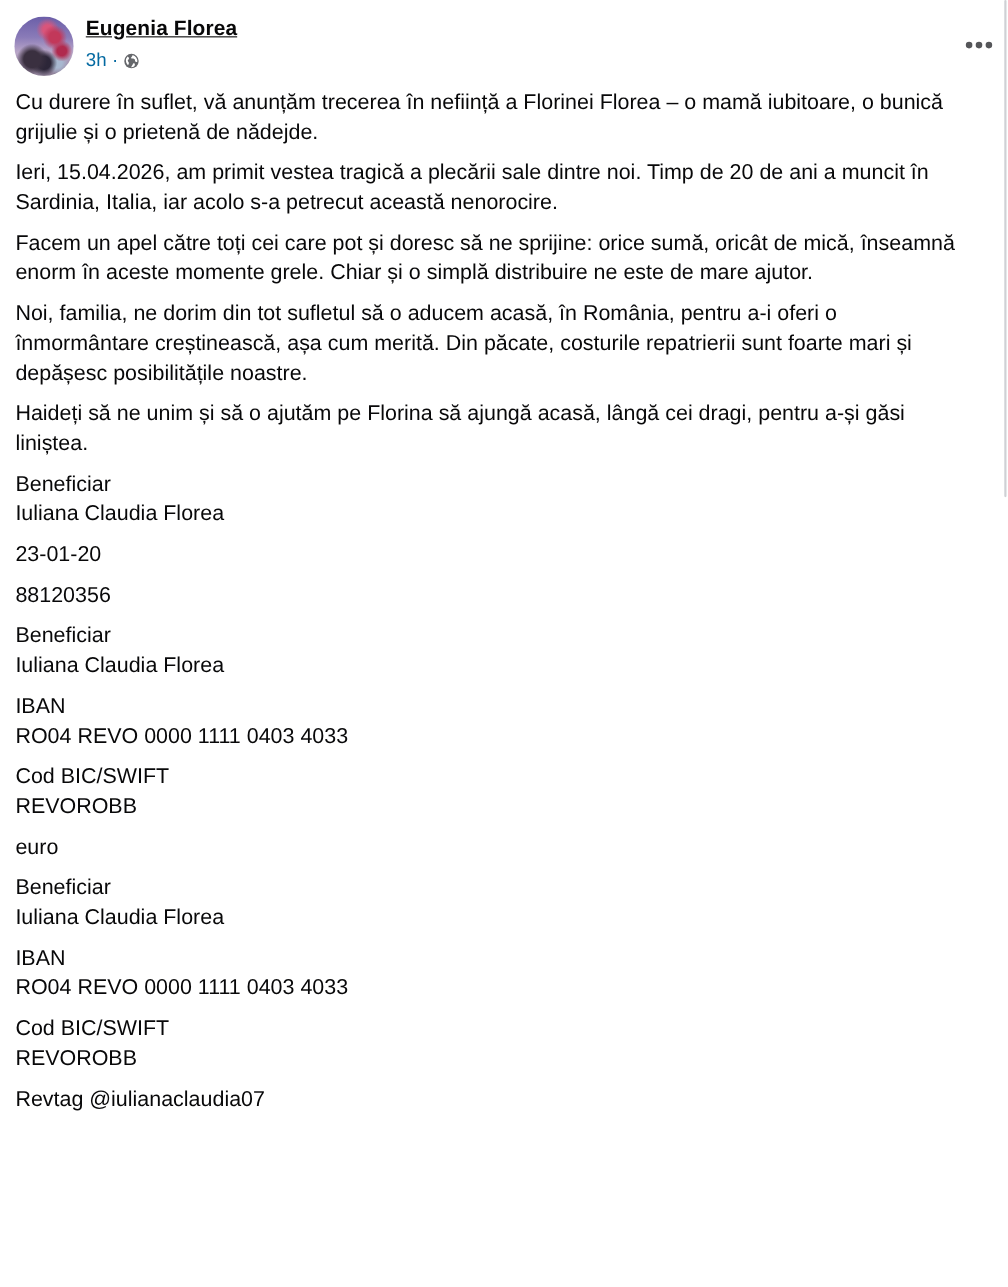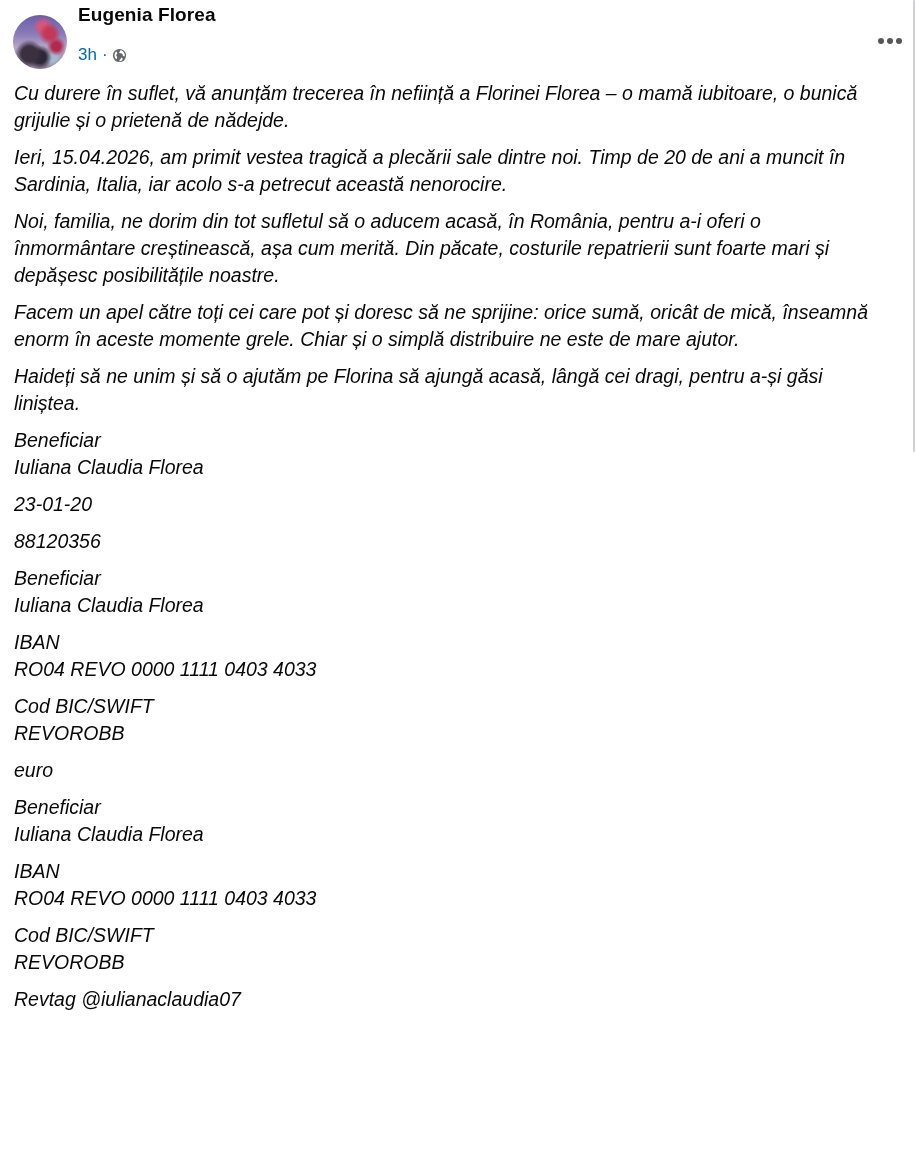--- a/index.html
+++ b/index.html
@@ -20,40 +20,41 @@
     background:
       radial-gradient(circle at 68% 35%, #c2385a 0 10%, transparent 22%),
       radial-gradient(circle at 56% 22%, #d9557b 0 8%, transparent 20%),
       radial-gradient(circle at 80% 58%, #b02a4e 0 8%, transparent 18%),
       radial-gradient(circle at 30% 72%, #3a3040 0 14%, transparent 26%),
       radial-gradient(circle at 50% 78%, #2c2638 0 12%, transparent 24%),
       radial-gradient(circle at 72% 78%, #a8b8d0 0 8%, transparent 18%),
       linear-gradient(180deg, #6a5ea8 0%, #8a7bb8 35%, #b9a6c8 60%, #8d7f96 100%);
   }
   .author {
-    position: absolute; left: 78px; top: 4px; font-size: 19px; font-weight: 700; color: #080809;
+    position: absolute; left: 78px; top: 16px; font-size: 19px; font-weight: 700; color: #080809;
     letter-spacing: 0.1px;
+    text-decoration: underline;
   }
   .meta {
     position: absolute; left: 78px; top: 45px; font-size: 17px; color: #0369a1;
     display: flex; align-items: center;
   }
   .meta .dot { margin: 0 4px 0 5px; }
   .globe { width: 15px; height: 15px; margin-top: 1px; }
   .more {
     position: absolute; left: 878px; top: 36px; width: 24px; height: 10px;
     display: flex; gap: 3px; align-items: center; cursor: pointer;
   }
   .more span { width: 6px; height: 6px; border-radius: 50%; background: #555659; display: block; }
 
   .body {
     position: absolute; left: 14px; top: 80px; width: 900px;
     font-size: 19.5px; line-height: 27px; color: #080809;
   }
-  .body p { margin-bottom: 10px; white-space: pre-line; font-style: italic; }
+  .body p { margin-bottom: 10px; white-space: pre-line; }
   .body p.tight { margin-bottom: 0; }
 </style>
 </head>
 <body>
 
 <div class="post">
   <div class="scrollbar"></div>
 
   <div class="header">
     <div class="avatar"></div>
@@ -71,25 +72,25 @@
       <span></span>
       <span></span>
     </div>
   </div>
 
   <div class="body">
     <p>Cu durere în suflet, vă anunțăm trecerea în neființă a Florinei Florea – o mamă iubitoare, o bunică
 grijulie și o prietenă de nădejde.</p>
     <p>Ieri, 15.04.2026, am primit vestea tragică a plecării sale dintre noi. Timp de 20 de ani a muncit în
 Sardinia, Italia, iar acolo s-a petrecut această nenorocire.</p>
+    <p>Facem un apel către toți cei care pot și doresc să ne sprijine: orice sumă, oricât de mică, înseamnă
+enorm în aceste momente grele. Chiar și o simplă distribuire ne este de mare ajutor.</p>
     <p>Noi, familia, ne dorim din tot sufletul să o aducem acasă, în România, pentru a-i oferi o
 înmormântare creștinească, așa cum merită. Din păcate, costurile repatrierii sunt foarte mari și
 depășesc posibilitățile noastre.</p>
-    <p>Facem un apel către toți cei care pot și doresc să ne sprijine: orice sumă, oricât de mică, înseamnă
-enorm în aceste momente grele. Chiar și o simplă distribuire ne este de mare ajutor.</p>
     <p>Haideți să ne unim și să o ajutăm pe Florina să ajungă acasă, lângă cei dragi, pentru a-și găsi
 liniștea.</p>
 
     <div>
       <p class="tight">Beneficiar</p>
       <p>Iuliana Claudia Florea</p>
       <p>23-01-20</p>
       <p>88120356</p>
     </div>
 

